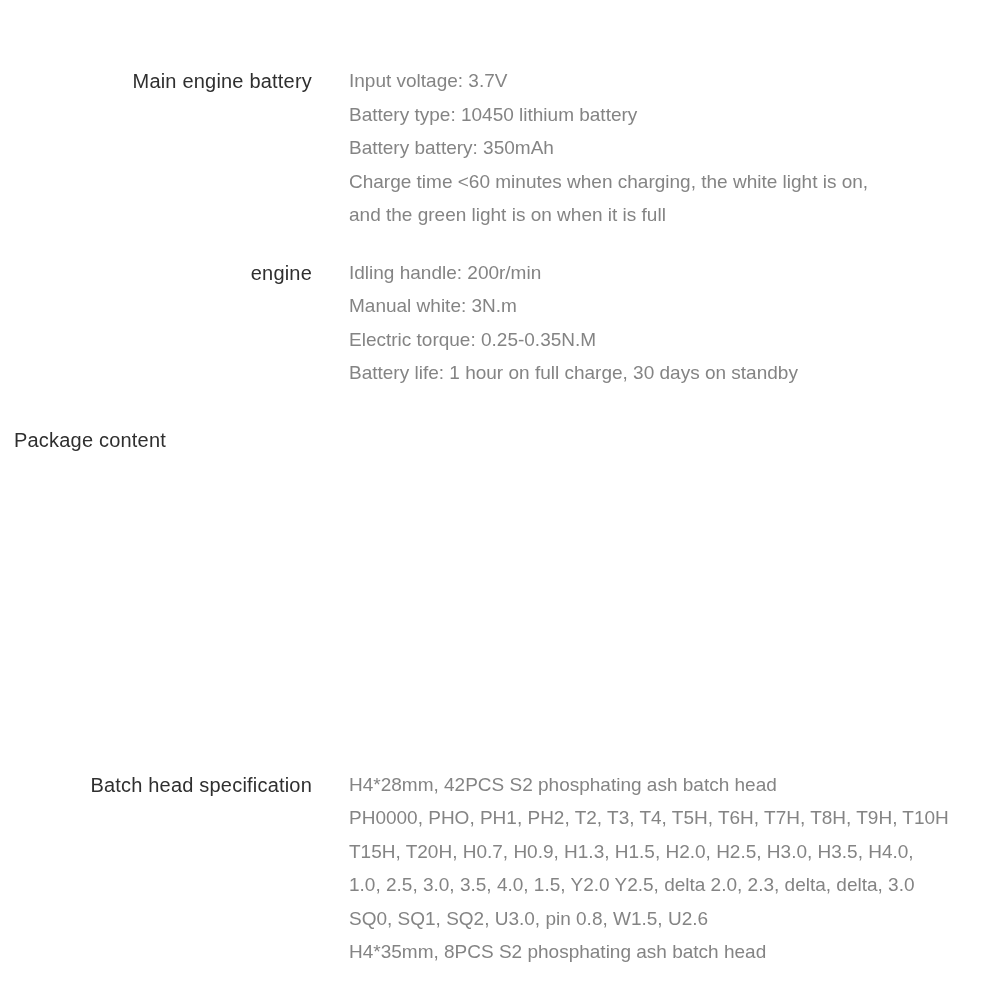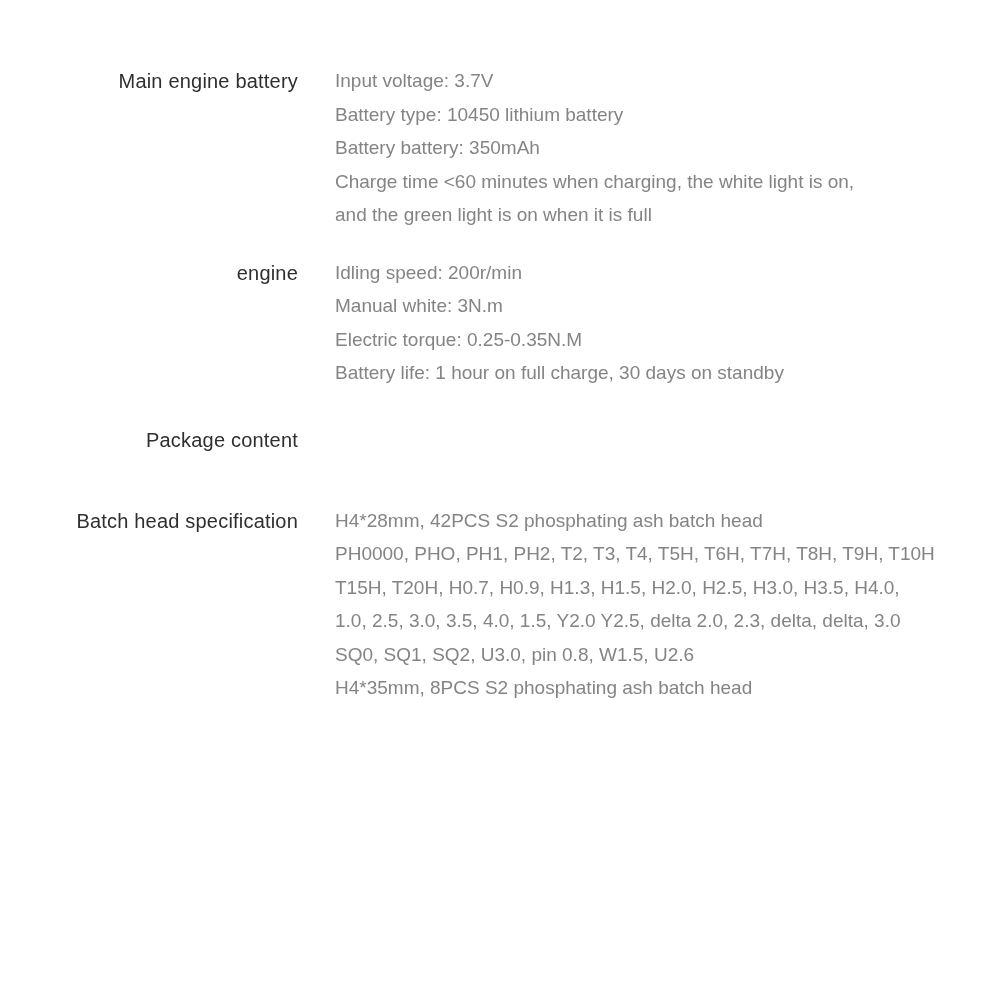--- a/index.html
+++ b/index.html
@@ -16,20 +16,21 @@
     overflow: hidden;
     box-sizing: border-box;
     padding-top: 64px;
   }
   .spec-table {
     width: 100%;
   }
   .section {
     display: flex;
     align-items: flex-start;
+    padding-left: 14px;
   }
   .section .label {
     flex: 0 0 298px;
     text-align: right;
     font-size: 20px;
     color: #2f2f2f;
     line-height: 34px;
     letter-spacing: 0.2px;
     white-space: nowrap;
   }
@@ -40,41 +41,41 @@
   }
   .section .line {
     font-size: 19px;
     color: #848484;
     line-height: 33.5px;
     white-space: nowrap;
   }
   
   .section:nth-of-type(1) { margin-bottom: 24px; }
   .section:nth-of-type(2) { margin-bottom: 33px; }
-  .section:nth-of-type(3) { margin-bottom: 47px; }
+  .section:nth-of-type(3) { margin-bottom: 47px; flex-direction: column; }
 </style>
 </head>
 <body>
 
 <div class="page">
   <div class="spec-table">
       <div class="section">
         <div class="label">Main engine battery</div>
         <div class="content">
           <div class="line">Input voltage: 3.7V</div>
           <div class="line">Battery type: 10450 lithium battery</div>
           <div class="line">Battery battery: 350mAh</div>
           <div class="line">Charge time &lt;60 minutes when charging, the white light is on,</div>
           <div class="line">and the green light is on when it is full</div>
         </div>
       </div>
       <div class="section">
         <div class="label">engine</div>
         <div class="content">
-          <div class="line">Idling speed: 200r/min</div>
+          <div class="line">Idling handle: 200r/min</div>
           <div class="line">Manual white: 3N.m</div>
           <div class="line">Electric torque: 0.25-0.35N.M</div>
           <div class="line">Battery life: 1 hour on full charge, 30 days on standby</div>
         </div>
       </div>
       <div class="section">
         <div class="label">Package content</div>
       </div>
       <div class="section">
         <div class="label">Batch head specification</div>

